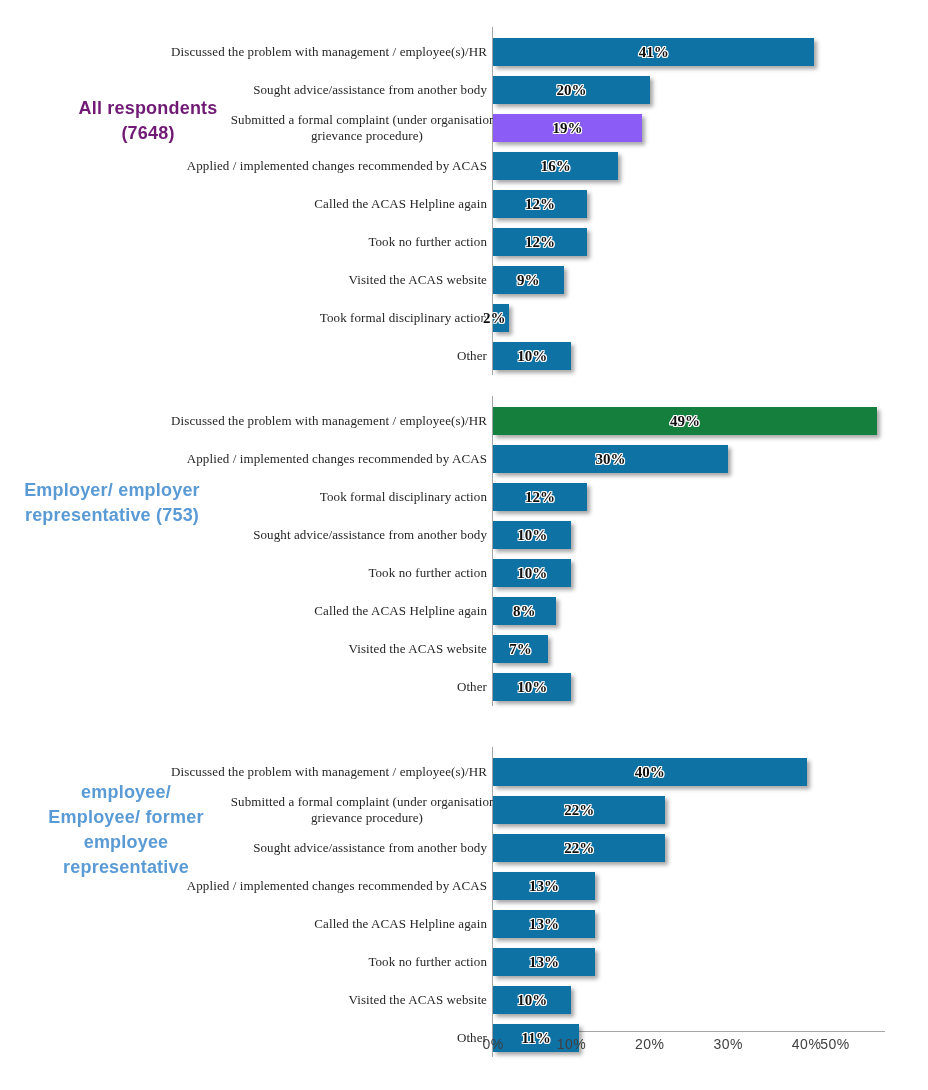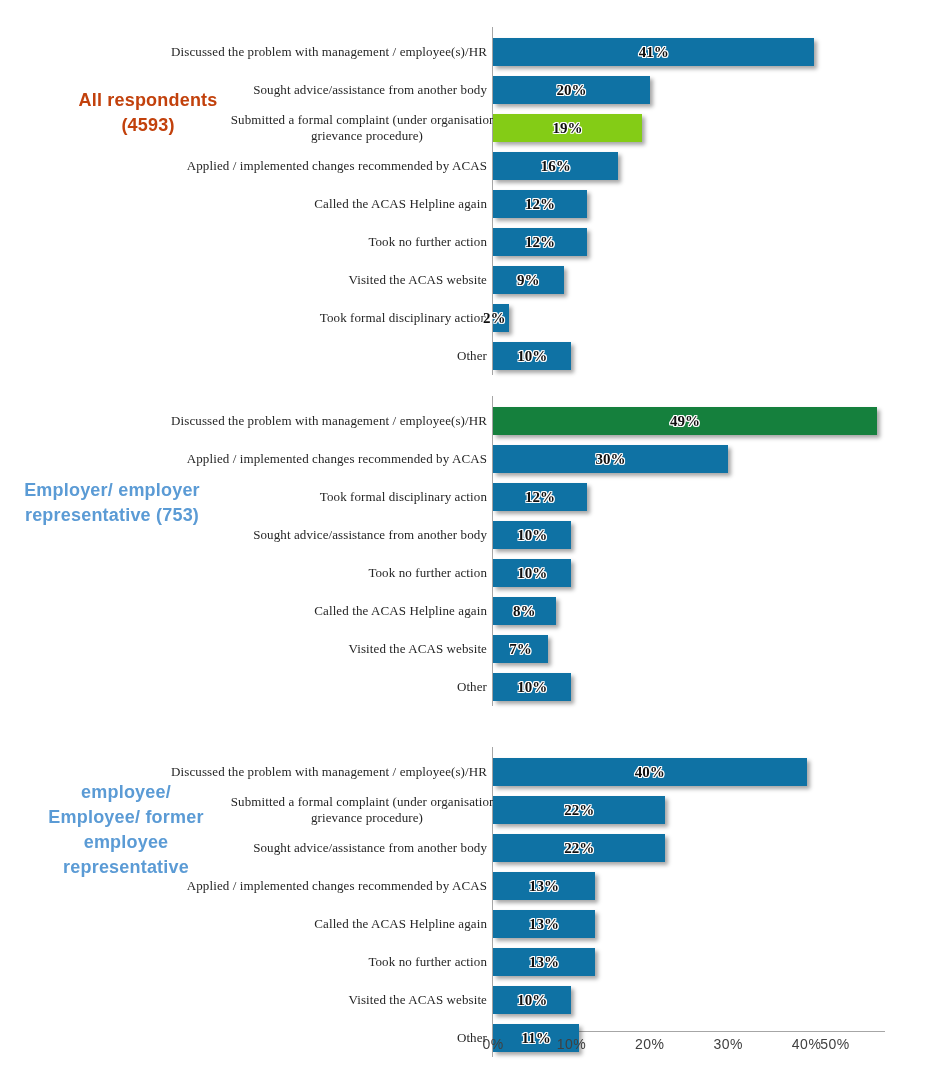--- a/index.html
+++ b/index.html
@@ -176,21 +176,21 @@
             <div class="bar-value">20%</div>
           </div>
         </div>
       </div>
       <div class="row" style="top: 109px;">
         <div class="cat-label two-line">
           <span>Submitted a  formal complaint (under organisation's</span>
           <span>grievance procedure)</span>
         </div>
         <div class="bar-track" style="width: 148.96px;">
-          <div class="bar" title="19%" style="background: #84cc16;">
+          <div class="bar" title="19%" style="background: #8b5cf6;">
             <div class="bar-value">19%</div>
           </div>
         </div>
       </div>
       <div class="row" style="top: 147px;">
         <div class="cat-label">
           <span>Applied / implemented changes recommended by ACAS</span>
         </div>
         <div class="bar-track" style="width: 125.44px;">
           <div class="bar" title="16%" style="background: rgb(15, 114, 164);">
@@ -241,23 +241,23 @@
       <div class="row" style="top: 337px;">
         <div class="cat-label">
           <span>Other</span>
         </div>
         <div class="bar-track" style="width: 78.4px;">
           <div class="bar" title="10%" style="background: rgb(15, 114, 164);">
             <div class="bar-value">10%</div>
           </div>
         </div>
       </div>
-      <div class="group-label" style="top: 88px; left: 28px; color: #c2410c;">
+      <div class="group-label" style="top: 96px; left: 28px; color: #701a75;">
         <div>All respondents</div>
-        <div>(4593)</div>
+        <div>(7648)</div>
       </div>
       <div class="axis-y" style="top: 396px; height: 310px;"></div>
       <div class="row" style="top: 402px;">
         <div class="cat-label">
           <span>Discussed the problem with management / employee(s)/HR</span>
         </div>
         <div class="bar-track" style="width: 384.16px;">
           <div class="bar" title="49%" style="background: #15803d;">
             <div class="bar-value">49%</div>
           </div>

